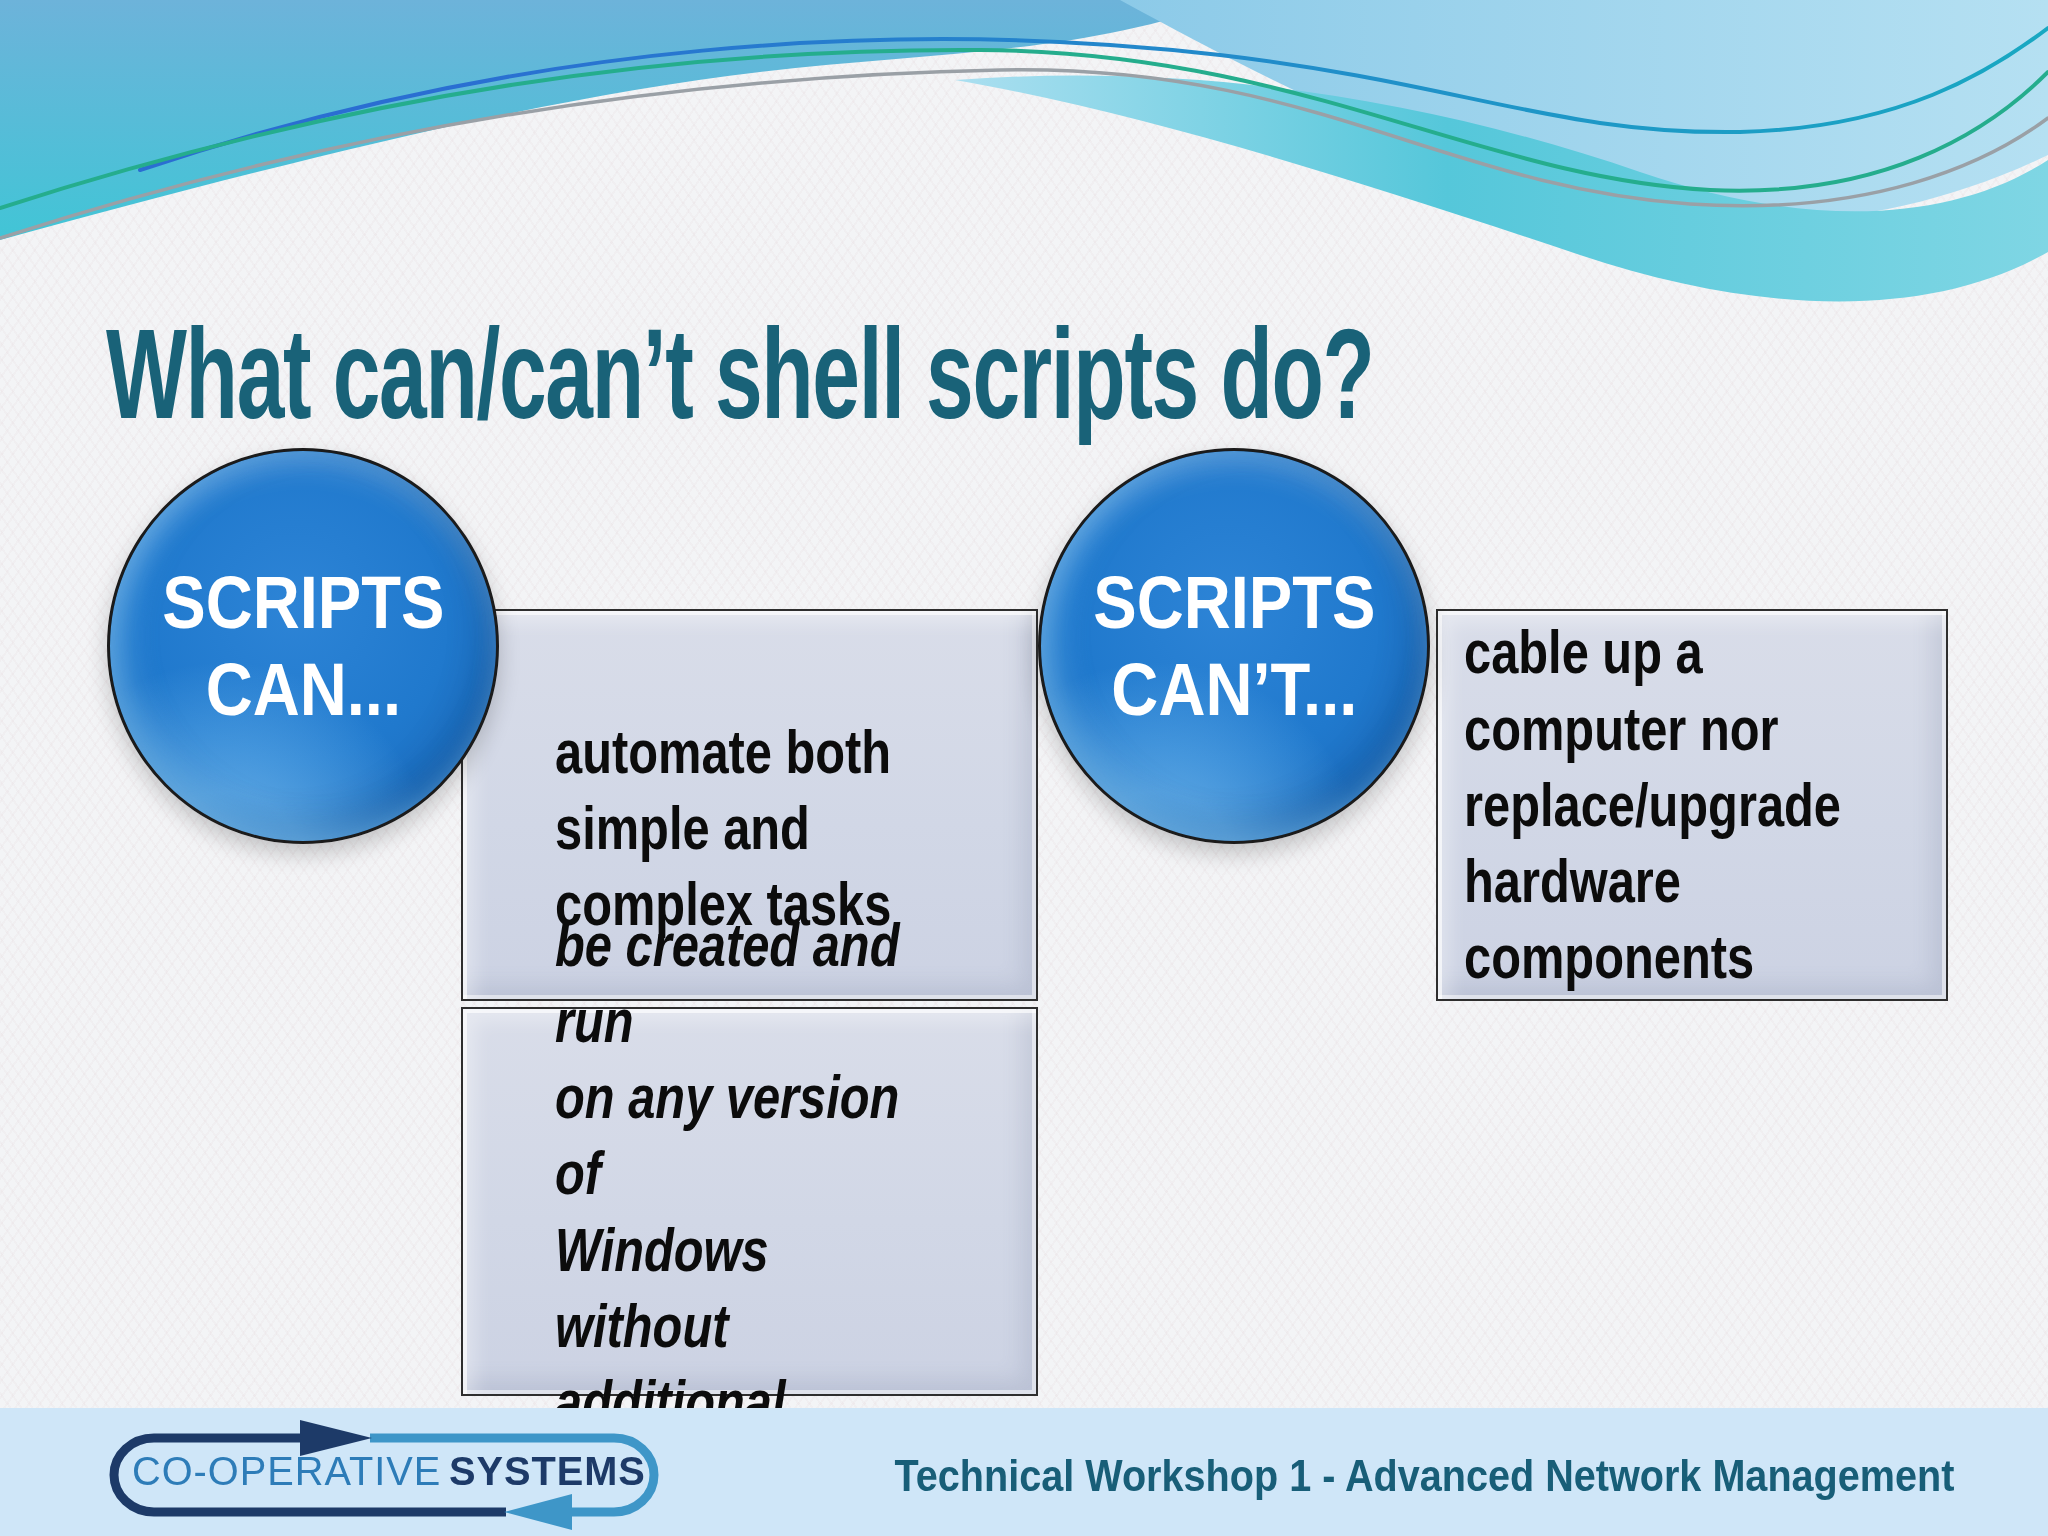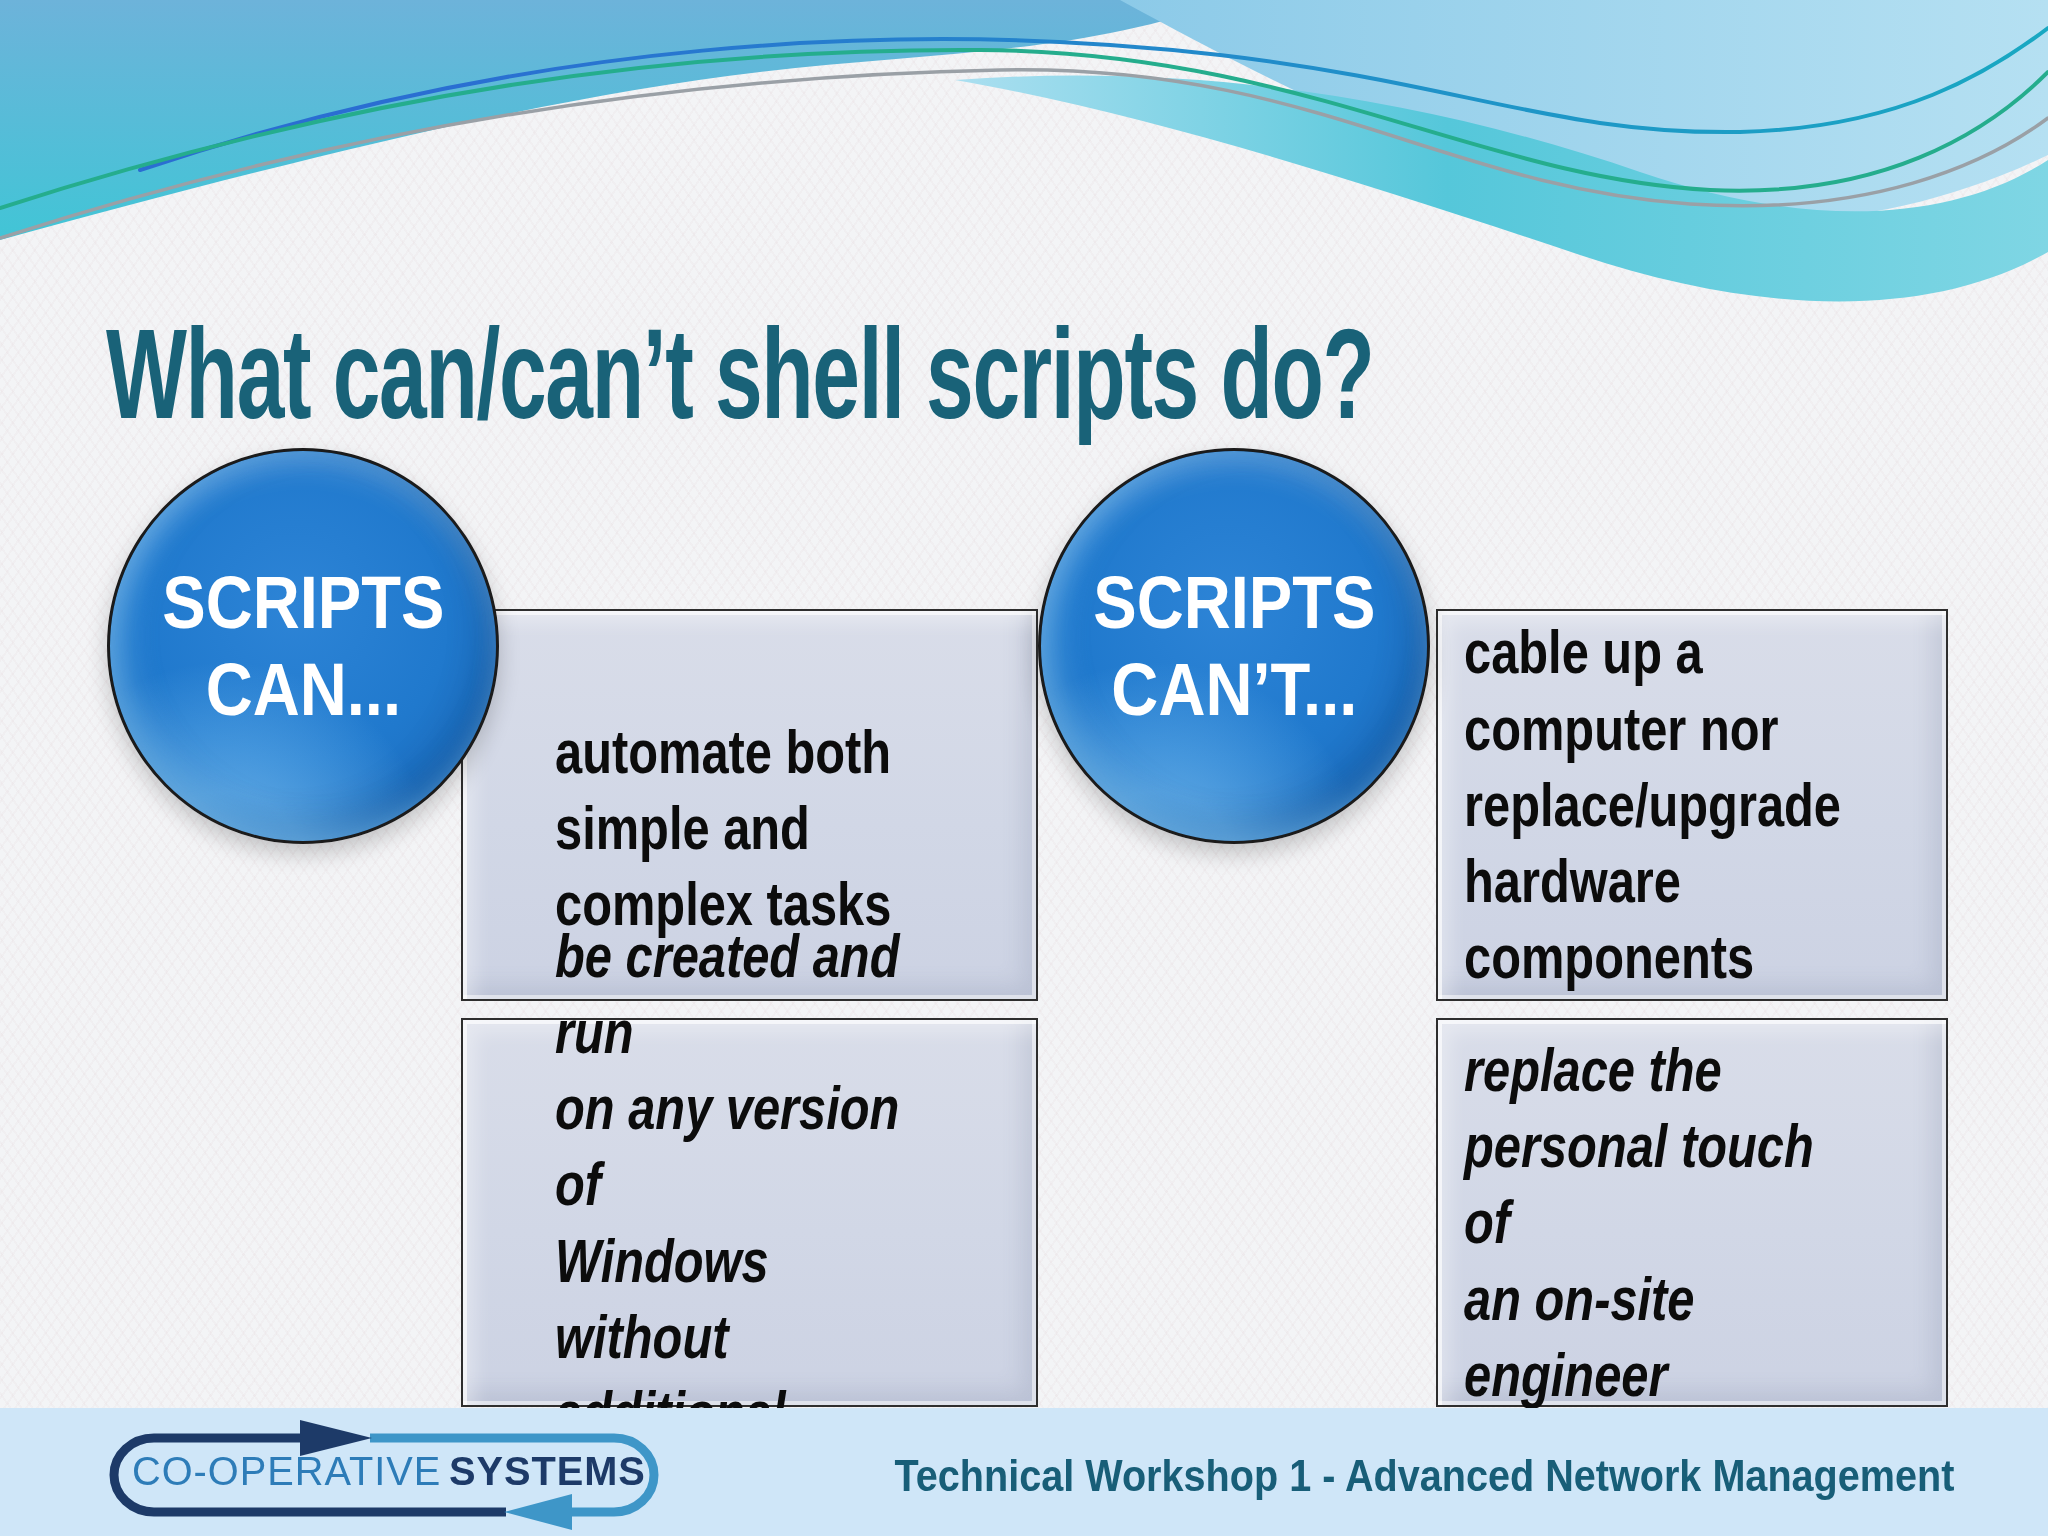--- a/index.html
+++ b/index.html
@@ -55,21 +55,21 @@
     background:linear-gradient(180deg,#d9dde9 0%,#d1d7e6 55%,#ccd2e3 100%);
     box-shadow:
       inset 4px 4px 0 rgba(255,255,255,.65),
       inset -4px -4px 0 rgba(255,255,255,.50),
       inset 12px 12px 18px rgba(255,255,255,.35),
       inset -14px -14px 20px rgba(100,110,140,.16);
     display:flex; align-items:center;
   }
   .boxcol.left  .box { padding-left:92px; padding-right:10px; }
   .boxcol.right .box { padding-left:26px; padding-right:8px; }
-  .box.b1 { height:392px; margin-bottom:17px; }
+  .box.b1 { height:392px; margin-bottom:6px; }
   .box.b2 { height:389px; }
   .box.bias-low  { padding-top:46px; }
   .box.bias-low2 { padding-top:20px;font-style:italic; }
   .box-txt {
     font-weight:700; font-size:61px; line-height:1.25; color:#0c0c0c;
     white-space:pre-line; transform:scaleX(.80); transform-origin:left center;
   }
 
   .footer {
     position:absolute; left:0; top:1408px; width:2048px; height:128px;
@@ -147,25 +147,20 @@
 CAN’T...</span>
   </div>
   <div class="boxcol right">
     <div class="box b1">
       <span class="box-txt">cable up a
 computer nor
 replace/upgrade
 hardware
 components</span>
     </div>
-    <div class="box b2 bias-low2">
-      <span class="box-txt">replace the
-personal touch of
-an on-site engineer</span>
-    </div>
   </div>
 
   <div class="footer">
     <div class="logo">
       <svg width="558" height="116" viewBox="0 0 558 116">
         <path d="M264,20 L508,20 A40,37 0 0 1 548,57 A40,37 0 0 1 508,94 L464,94" fill="none" stroke="#3e96c8" stroke-width="9"></path>
         <path d="M400,94 L48,94 A40,37 0 0 1 8,57 A40,37 0 0 1 48,20 L196,20" fill="none" stroke="#1d3a68" stroke-width="9"></path>
         <polygon points="194,2 266,20 194,38" fill="#1d3a68"></polygon>
         <polygon points="466,76 398,94 466,112" fill="#3e96c8"></polygon>
       </svg>

